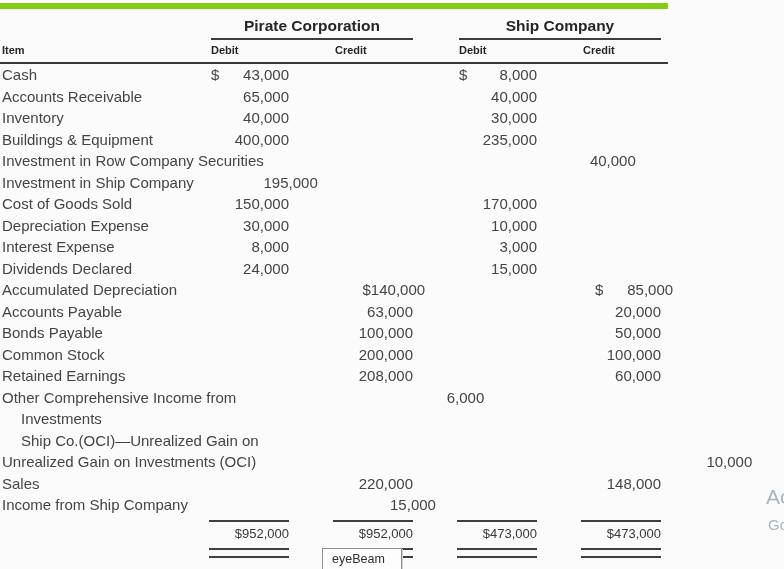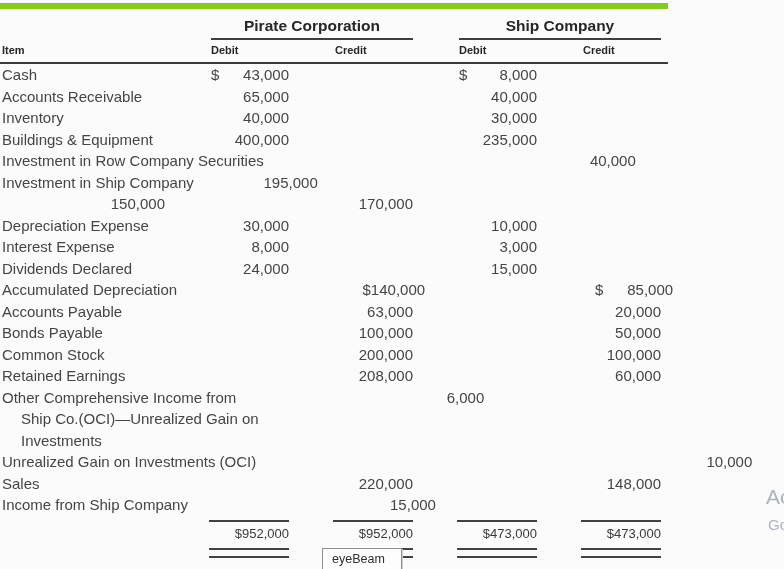--- a/index.html
+++ b/index.html
@@ -188,20 +188,21 @@
           <span class="sym"></span>
           <span class="val"></span>
         </div>
       <div class="amt col-sc">
           <span class="sym"></span>
           <span class="val"></span>
         </div>
     </div>
 
     <div class="row trow">
+      <div><span class="item-text">Cost of Goods Sold</span></div>
       <div class="amt col-pd">
           <span class="sym"></span>
           <span class="val">150,000</span>
         </div>
       <div class="amt col-pc">
           <span class="sym"></span>
           <span class="val"></span>
         </div>
       <div class="amt col-sd">
           <span class="sym"></span>
@@ -387,41 +388,41 @@
           <span class="sym"></span>
           <span class="val"></span>
         </div>
       <div class="amt col-sc">
           <span class="sym"></span>
           <span class="val"></span>
         </div>
     </div>
 
     <div class="row trow">
+      <div><span class="item-text indent">Investments</span></div>
+      <div class="amt col-pd">
+          <span class="sym"></span>
+          <span class="val"></span>
+        </div>
+      <div class="amt col-pc">
+          <span class="sym"></span>
+          <span class="val"></span>
+        </div>
+      <div class="amt col-sd">
+          <span class="sym"></span>
+          <span class="val"></span>
+        </div>
+      <div class="amt col-sc">
+          <span class="sym"></span>
+          <span class="val"></span>
+        </div>
+    </div>
+
+    <div class="row trow">
       <div><span class="item-text indent">Ship Co.(OCI)—Unrealized Gain on</span></div>
-      <div class="amt col-pd">
-          <span class="sym"></span>
-          <span class="val"></span>
-        </div>
-      <div class="amt col-pc">
-          <span class="sym"></span>
-          <span class="val"></span>
-        </div>
-      <div class="amt col-sd">
-          <span class="sym"></span>
-          <span class="val"></span>
-        </div>
-      <div class="amt col-sc">
-          <span class="sym"></span>
-          <span class="val"></span>
-        </div>
-    </div>
-
-    <div class="row trow">
-      <div><span class="item-text indent">Investments</span></div>
       <div class="amt col-pd">
           <span class="sym"></span>
           <span class="val"></span>
         </div>
       <div class="amt col-pc">
           <span class="sym"></span>
           <span class="val"></span>
         </div>
       <div class="amt col-sd">
           <span class="sym"></span>

